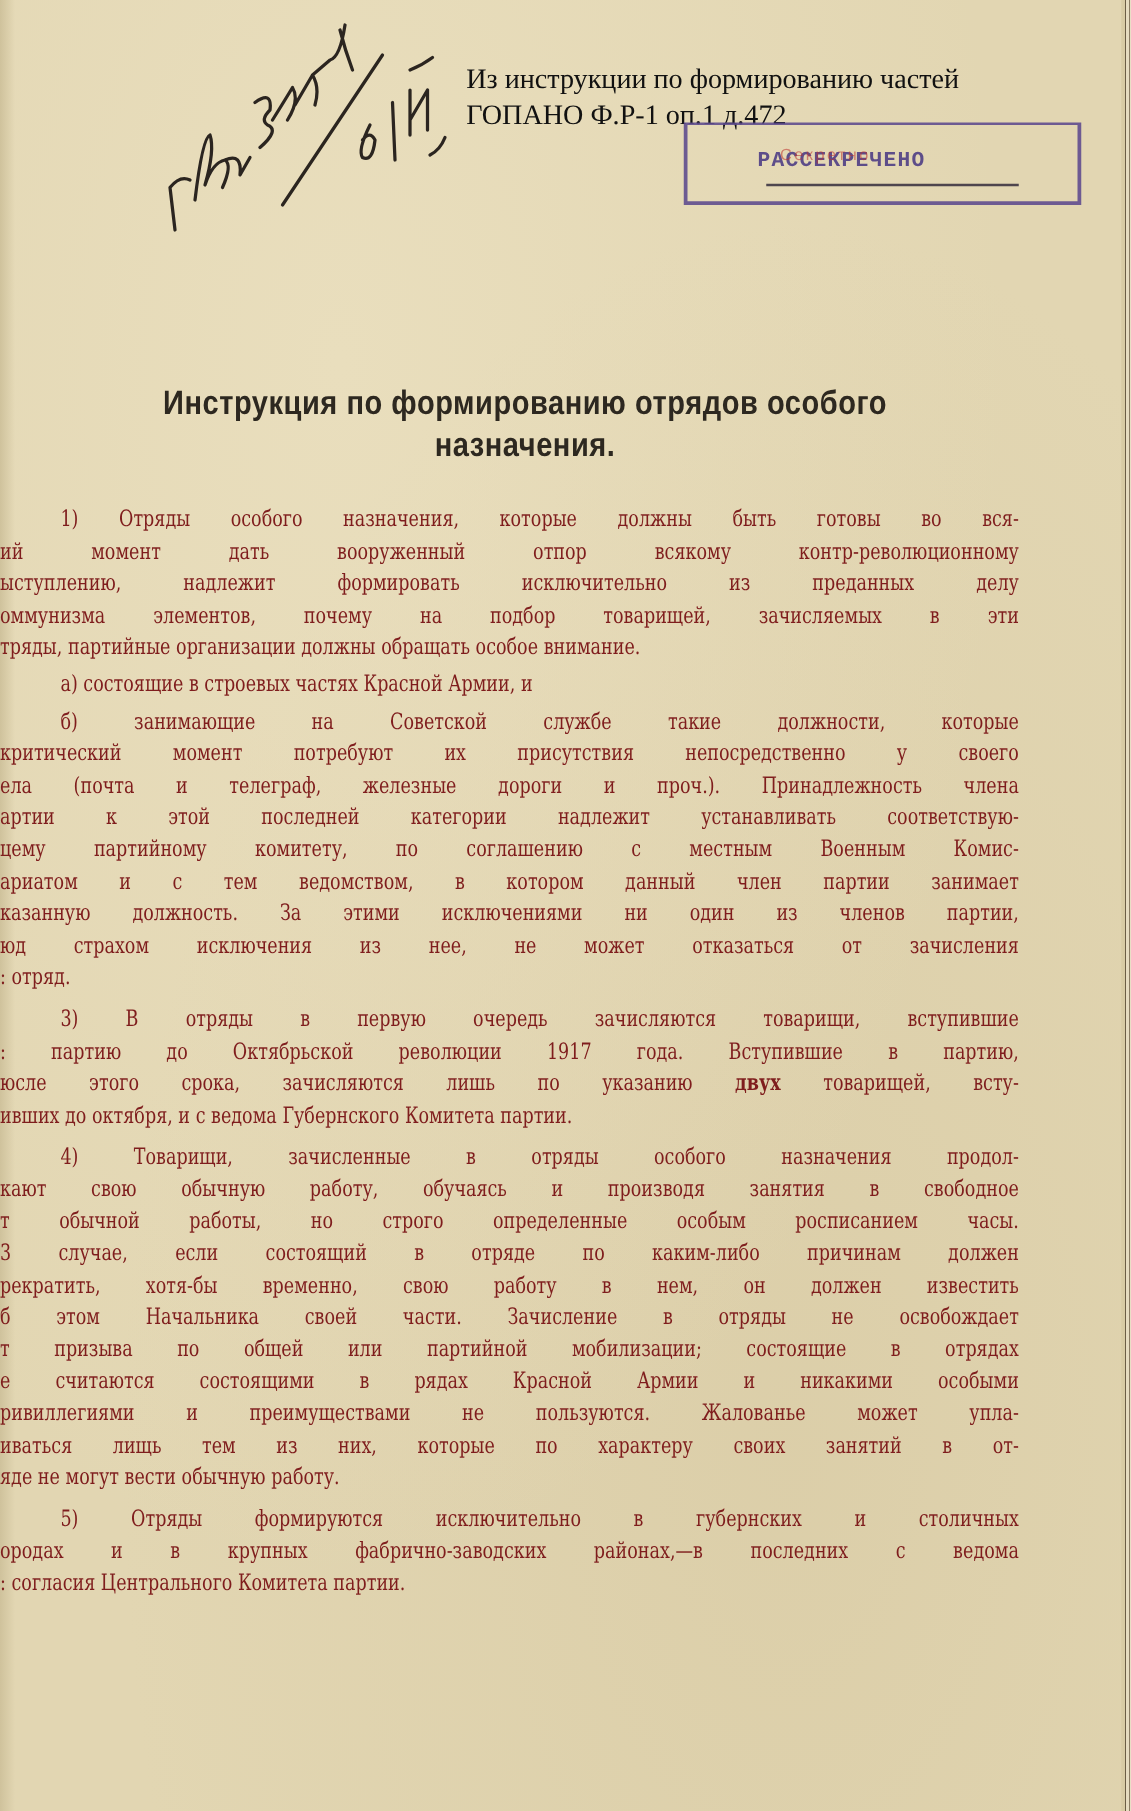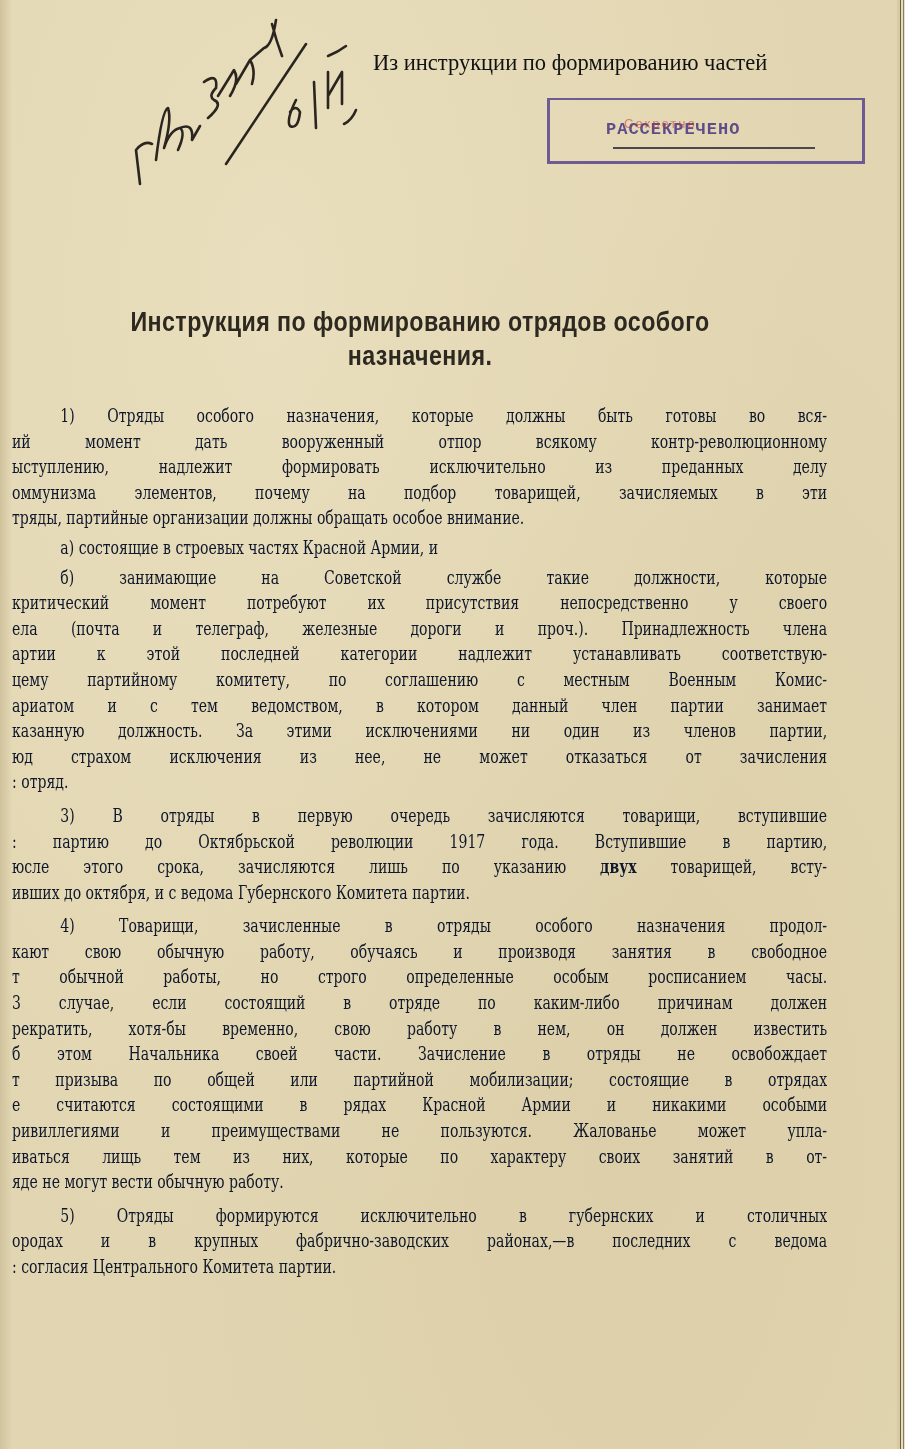--- a/index.html
+++ b/index.html
@@ -48,22 +48,21 @@
   .handwriting { position: absolute; left: 100px; top: 0; width: 280px; height: 200px; }
   .title {
     position: absolute; left: 40px; top: 305px; width: 760px; text-align: center;
     font-family: "Liberation Sans", sans-serif; font-weight: bold; font-size: 27px;
     line-height: 34px; color: #2d2820; transform: scaleX(0.86); transform-origin: center;
     letter-spacing: 0.5px;
   }
   .body-text {
     position: absolute; left: 0; top: 403px; width: 815px;
     font-family: "DejaVu Serif", serif; font-size: 18px; line-height: 25.6px;
-    color: #0f172a;
-    margin-left: 12px;
+    color: #7f1d1d;
   }
   .line {
     white-space: nowrap; text-align: justify; text-align-last: justify;
     height: 25.6px; overflow: hidden; transform: scaleX(0.78); transform-origin: left;
     width: 1045px;
   }
   .line.last { text-align-last: left; }
   .indent { padding-left: 62px; width: 983px; }
   .gap { height: 4px; }
   .para { margin-bottom: 4px; }
@@ -84,20 +83,21 @@
     <path d="M196 100 Q186 120 190 126 Q198 130 200 112 Q196 104 190 112"></path>
     <path d="M214 82 L216 128"></path>
     <path d="M228 72 L228 108 M228 96 L242 72 M242 72 L242 104"></path>
     <path d="M228 56 Q238 52 246 46"></path>
     <path d="M244 124 Q252 120 256 110"></path>
   </g>
 </svg>
 
 <div class="caption">
   <div>Из инструкции по формированию частей</div>
+  <div>ГОПАНО Ф.Р-1 оп.1 д.472</div>
 </div>
 
 <div class="stamp">
   <span class="stamp-text">РАССЕКРЕЧЕНО</span>
   <span class="stamp-overlay">Секретно</span>
   <div class="stamp-line"></div>
 </div>
 
 <div class="title">
   <div>Инструкция по формированию отрядов особого</div>

